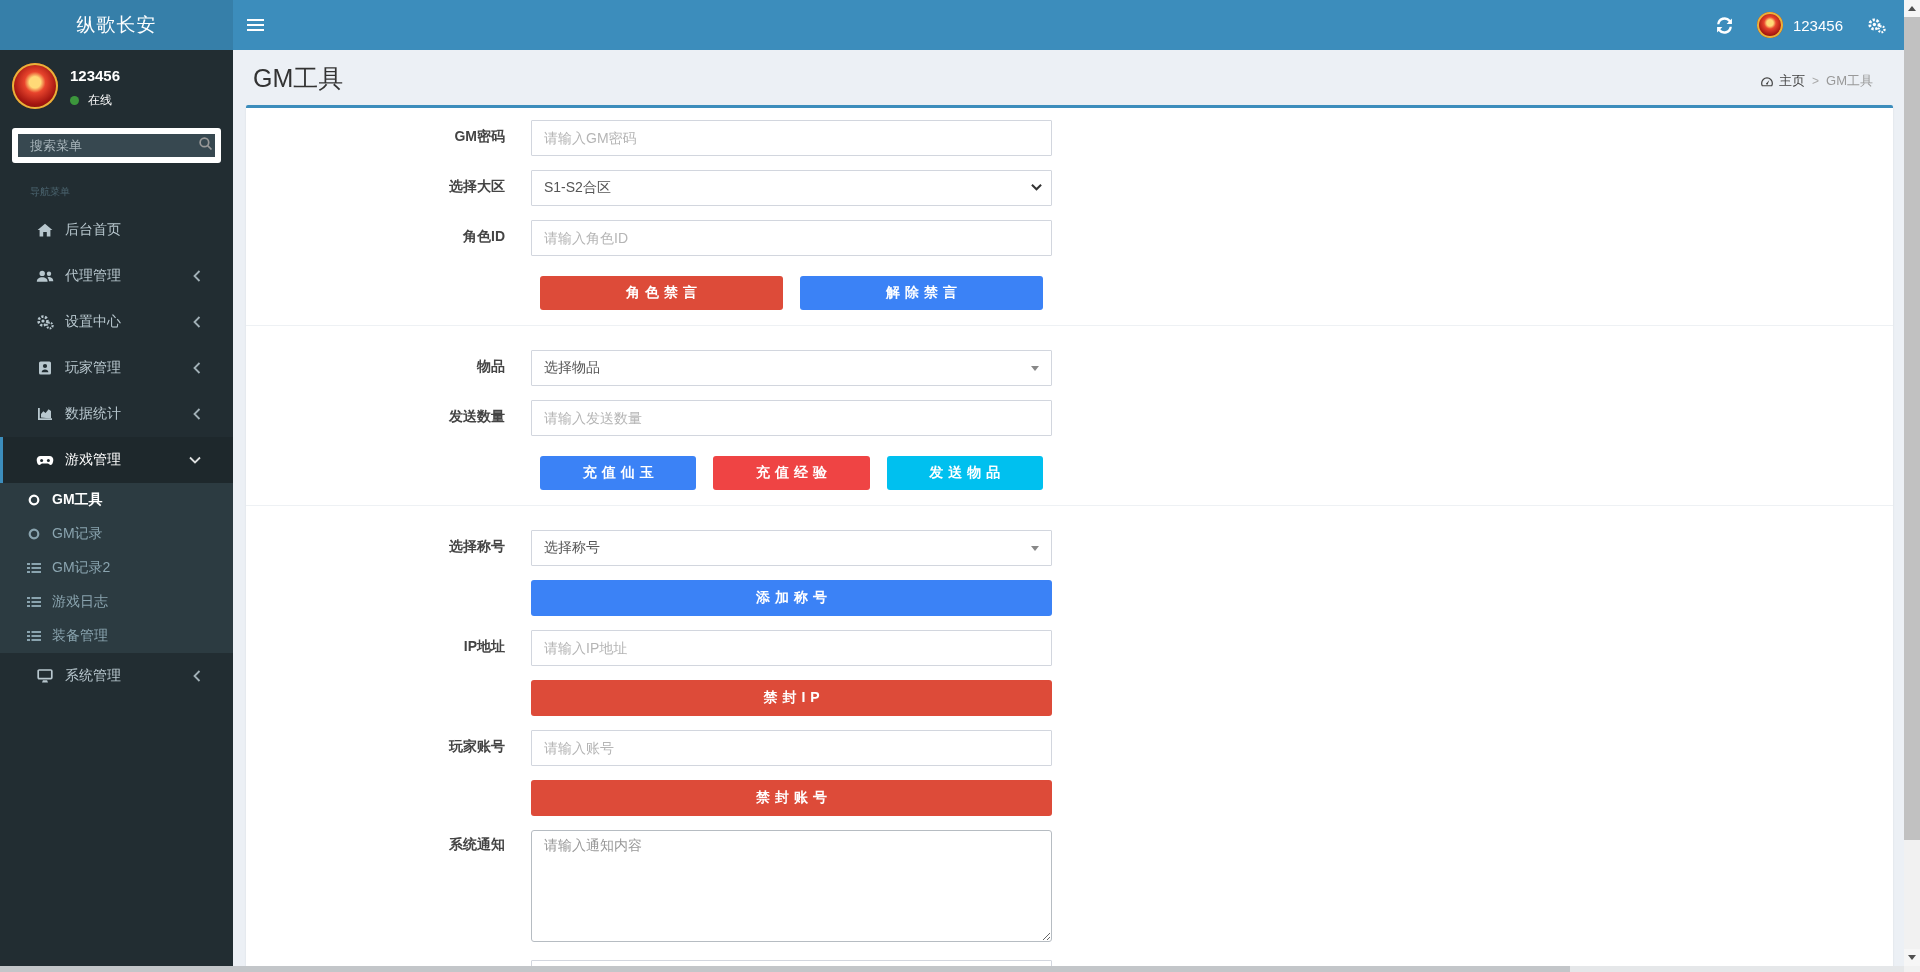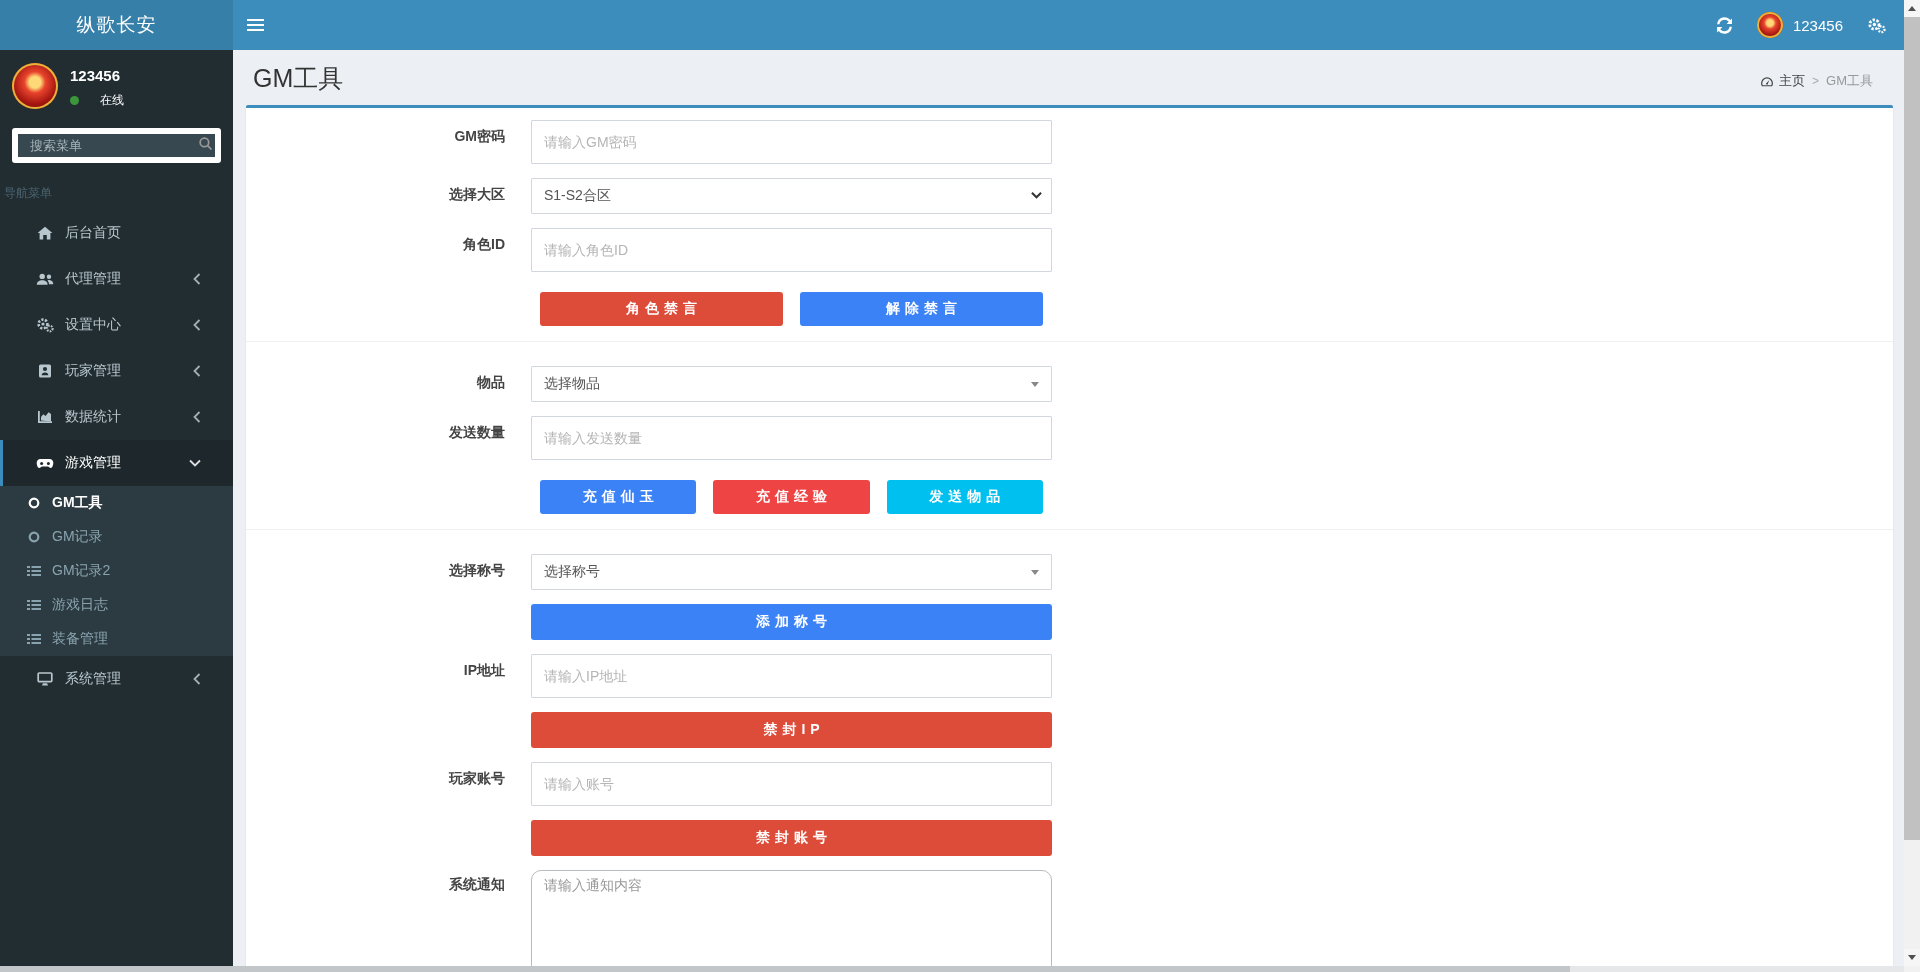--- a/index.html
+++ b/index.html
@@ -23,28 +23,28 @@
   
   .sidebar { position:fixed; left:0; top:0; bottom:6px; width:233px; background:#222d32; z-index:31; }
   .brand { height:50px; background:#367fa9; color:#fff; font-size:19px;
     display:flex; align-items:center; justify-content:center; letter-spacing:1px; cursor:pointer; }
   .user-panel { display:flex; padding:13px 12px; gap:12px; }
   .big-avatar { width:46px; height:46px; border-radius:50%;
     background:radial-gradient(circle at 50% 42%, #ffd977 0 16%, #e8442c 30%, #a31510 62%, #5d0c07 100%);
     box-shadow:inset 0 0 0 2px #e8b33a; flex:none; }
   .user-meta { padding-top:4px; }
   .user-name { color:#fff; font-weight:700; font-size:15px; margin-bottom:8px; }
-  .user-status { color:#fff; font-size:12px; display:flex; align-items:center; gap:21px; }
+  .user-status { color:#fff; font-size:12px; display:flex; align-items:center; gap:9px; }
   .dot { width:9px; height:9px; border-radius:50%; background:#3c963c; }
   .sidebar-search { margin:6px 12px 10px; position:relative; }
   .sidebar-search input { width:100%; height:35px; background:#374850; border:6px solid #ffffff;
     border-radius:3px; color:#ccc; font-size:13px; padding:0 34px 0 12px; outline:none; }
   .sidebar-search input::placeholder { color:#a7b4ba; }
   .search-btn { position:absolute; right:8px; top:8px; color:#999; background:none; border:none; cursor:pointer; }
-  .nav-label { color:#4b646f; font-size:12px; padding:12px 4px 8px; }
+  .nav-label { color:#4b646f; font-size:10px; padding:12px 30px 8px; }
   ul.main-nav { list-style:none; }
   .nav-item { display:flex; align-items:center; gap:10px; padding:14px 32px; color:#b8c7ce;
     font-size:14px; cursor:pointer; border-left:3px solid transparent; }
   .nav-item .mi { width:20px; display:flex; justify-content:center; flex:none; }
   .nav-item .chev { margin-left:auto; opacity:.85; }
   .nav-item.active { background:#1e282c; border-left-color:#3c8dbc; color:#fff;font-family:Liberation Serif, serif; }
   ul.sub-nav { list-style:none; background:#2c3b41; }
   .sub-item { display:flex; align-items:center; gap:10px; padding:8px 15px 8px 26px;
     color:#8aa4af; font-size:14px; cursor:pointer; }
   .sub-item .mi { width:16px; display:flex; justify-content:center; flex:none; }
@@ -62,21 +62,21 @@
   .breadcrumb .current { color:#999; }
 
   .box { margin:0 11px 0 13px; background:#fff; border-top:3px solid #3c8dbc;
     border-radius:2px; box-shadow:0 1px 2px rgba(0,0,0,.1); padding:12px 0 60px; }
 
   .form-group { display:flex; margin-bottom:14px; }
   .ctl-label { width:285px; text-align:right; padding:8px 26px 0 0; font-weight:700;
     color:#444; font-size:14px; flex:none; }
   .ctl-label.top { padding-top:6px; }
   .ctl { width:521px; position:relative; }
-  .txt-input { width:100%; height:44px; border:1px solid #d2d6de; border-radius:1px;
+  .txt-input { width:100%; height:36px; border:1px solid #d2d6de; border-radius:1px;
     padding:6px 12px; font-size:14px; color:#555; outline:none;
     font-family:"Liberation Sans","DejaVu Sans",sans-serif; }
   .txt-input::placeholder { color:#b5b5b5; }
   .fake-select { width:100%; height:36px; border:1px solid #d2d6de; border-radius:1px;
     display:flex; align-items:center; padding:0 40px 0 12px; font-size:14px; color:#555;
     background:#fff; cursor:pointer; }
   .native-caret { position:absolute; right:10px; top:13px; }
   .s2-caret { position:absolute; right:13px; top:16px; width:0; height:0;
     border-left:4.5px solid transparent; border-right:4.5px solid transparent;
     border-top:5.5px solid #888; }
@@ -84,21 +84,21 @@
     height:34px; border-radius:3px; cursor:pointer; text-indent:5px;
     font-family:"Liberation Sans","DejaVu Sans",sans-serif; }
   .btn-block { width:100%; height:36px; }
   .btn-danger  { background:#dd4b39; }
   .btn-success { background:#3b82f6; }
   .btn-purple  { background:#ef4444; }
   .btn-info    { background:#00c0ef; }
   .btn-row { display:flex; gap:17px; padding:0 9px; margin-top:6px; }
   .btn-row .btn { flex:1; }
   hr.sect { border:0; border-top:1px solid #eef1f4; margin:15px 0 24px; }
-  .txt-area { width:100%; height:112px; border:1px solid #b6bcc2; border-radius:10px;
+  .txt-area { width:100%; height:112px; border:1px solid #b6bcc2; border-radius:3px;
     padding:6px 12px; font-size:14px; color:#555; resize:vertical; outline:none;
     font-family:"Liberation Sans","DejaVu Sans",sans-serif; }
   .txt-area::placeholder { color:#999; }
 
   
   .v-scrollbar { position:fixed; right:0; top:0; bottom:6px; width:16px; background:#f1f1f1; z-index:40; }
   .v-btn { position:absolute; left:0; width:16px; height:17px; background:#f6f6f6;
     display:flex; align-items:center; justify-content:center; cursor:pointer; }
   .v-btn.up { top:0; } .v-btn.down { bottom:0; }
   .tri-up { width:0; height:0; border-left:4px solid transparent; border-right:4px solid transparent;

